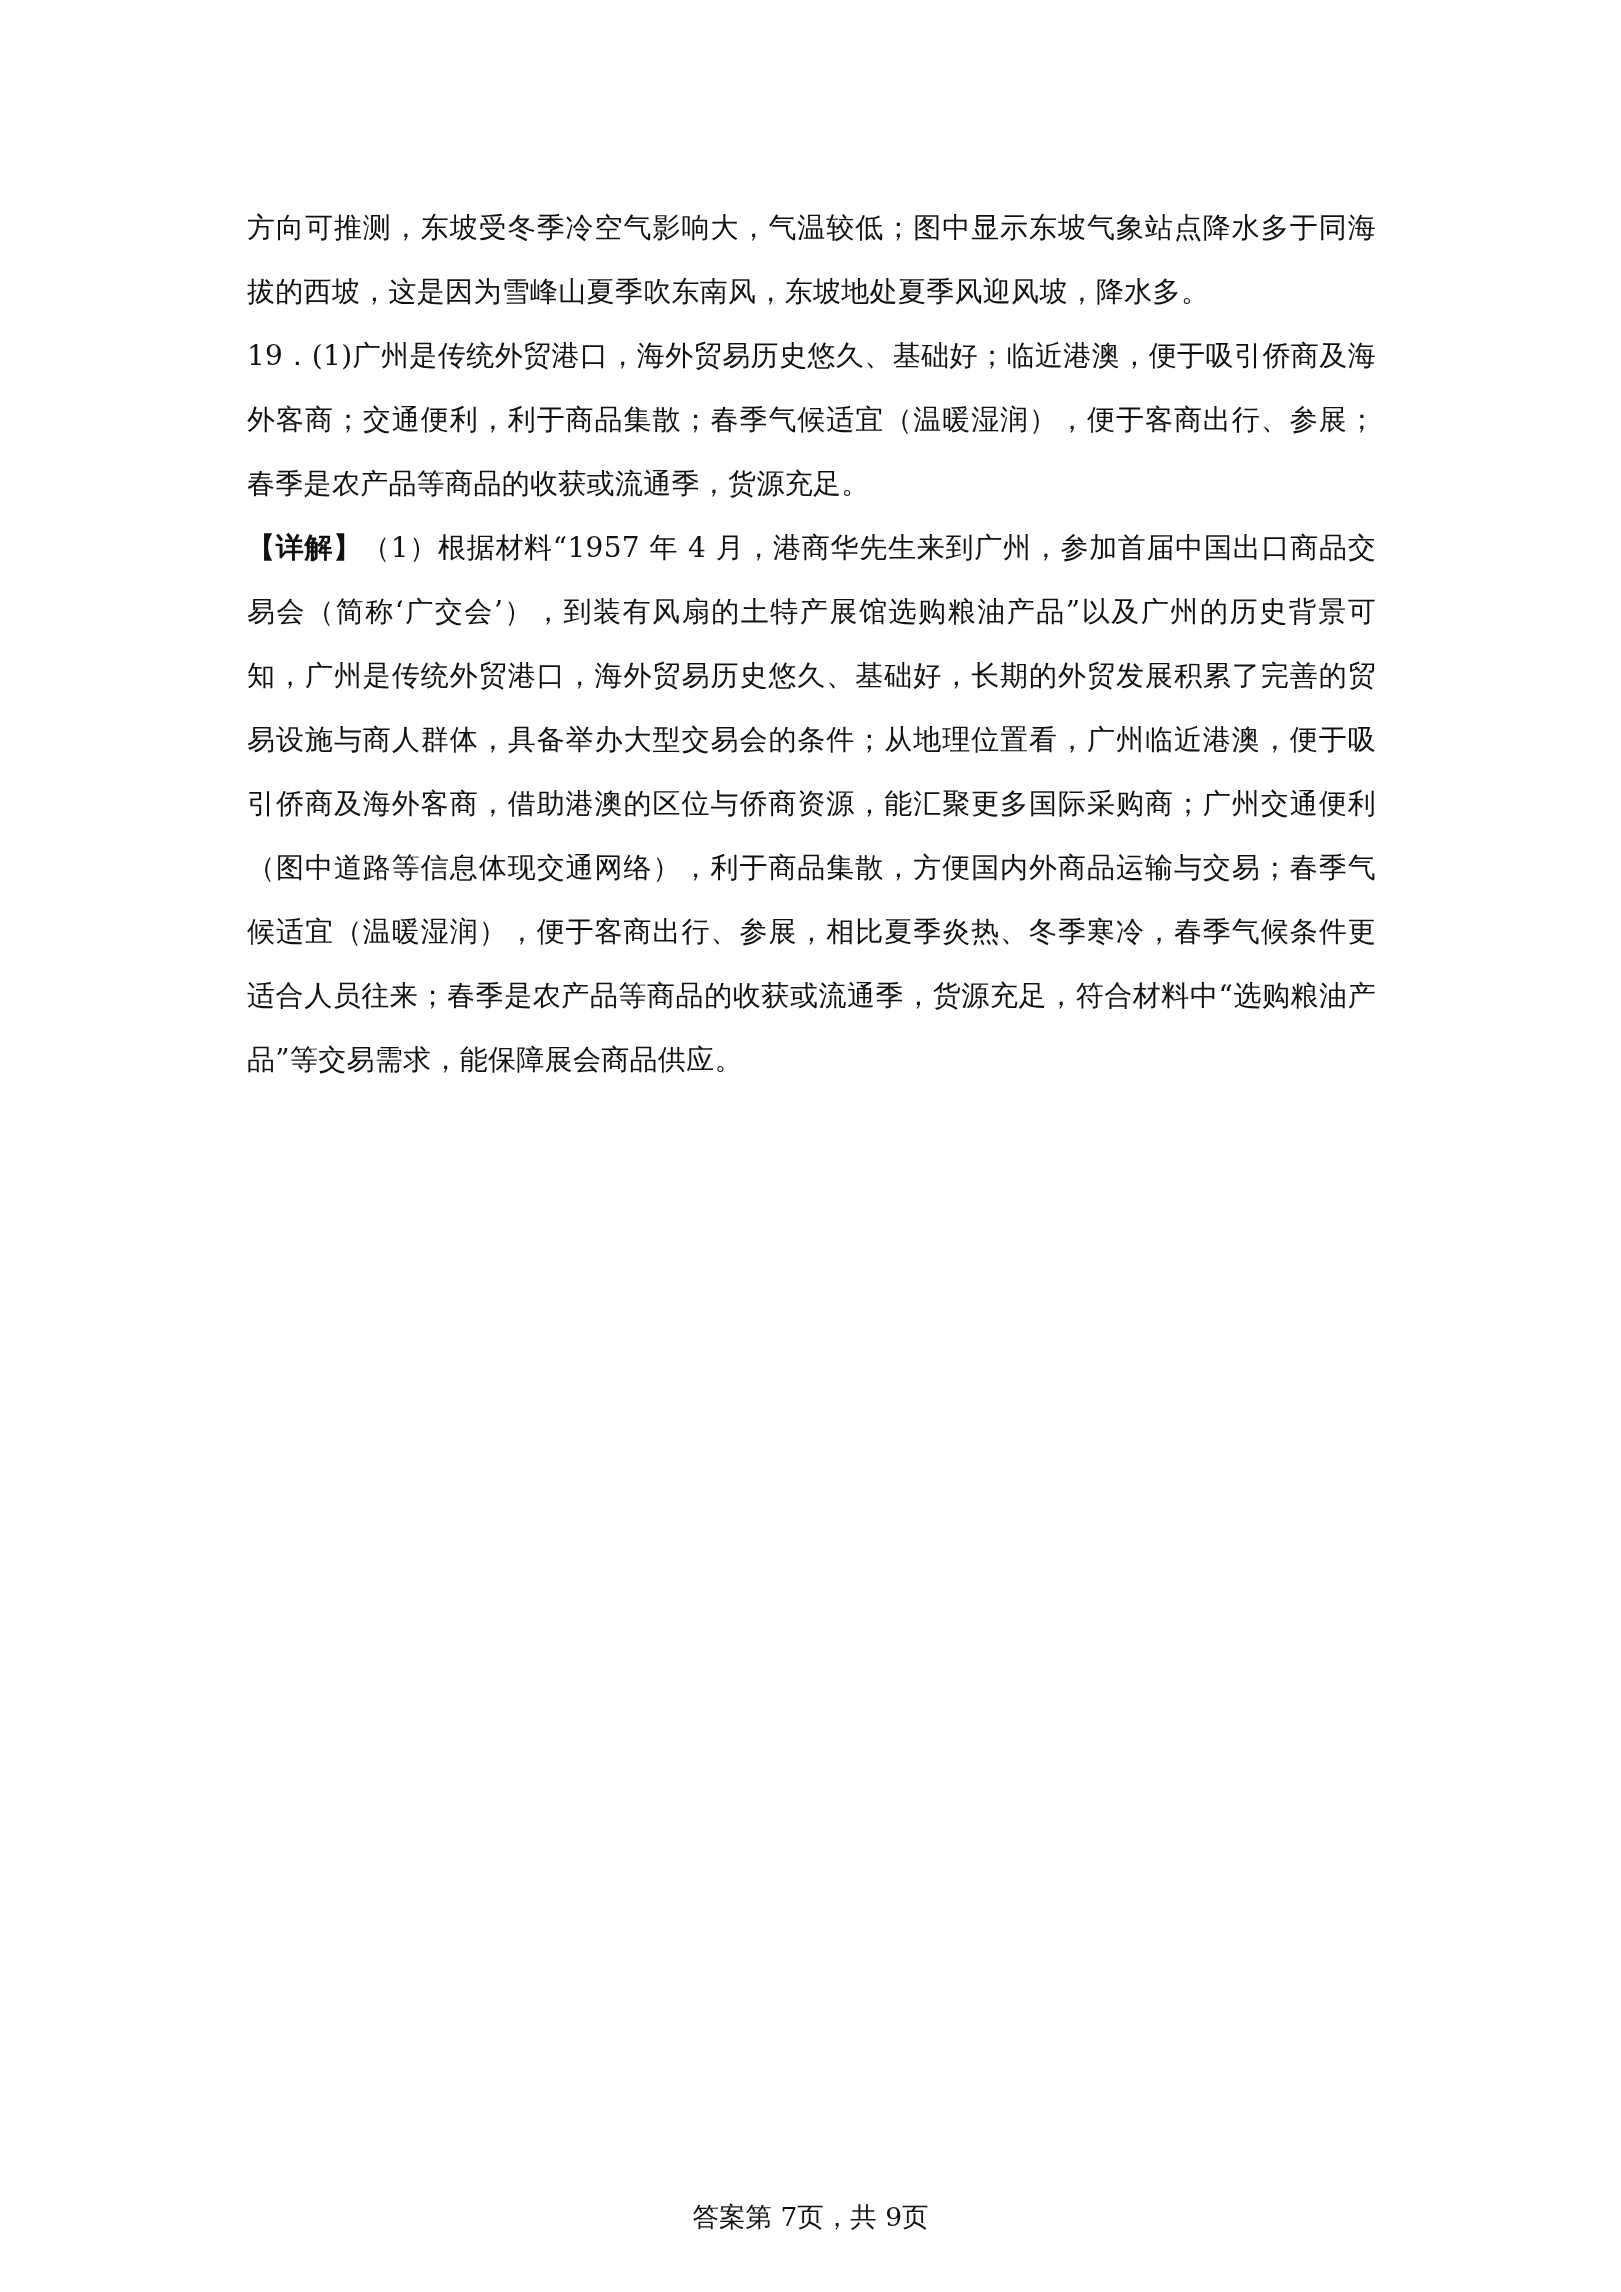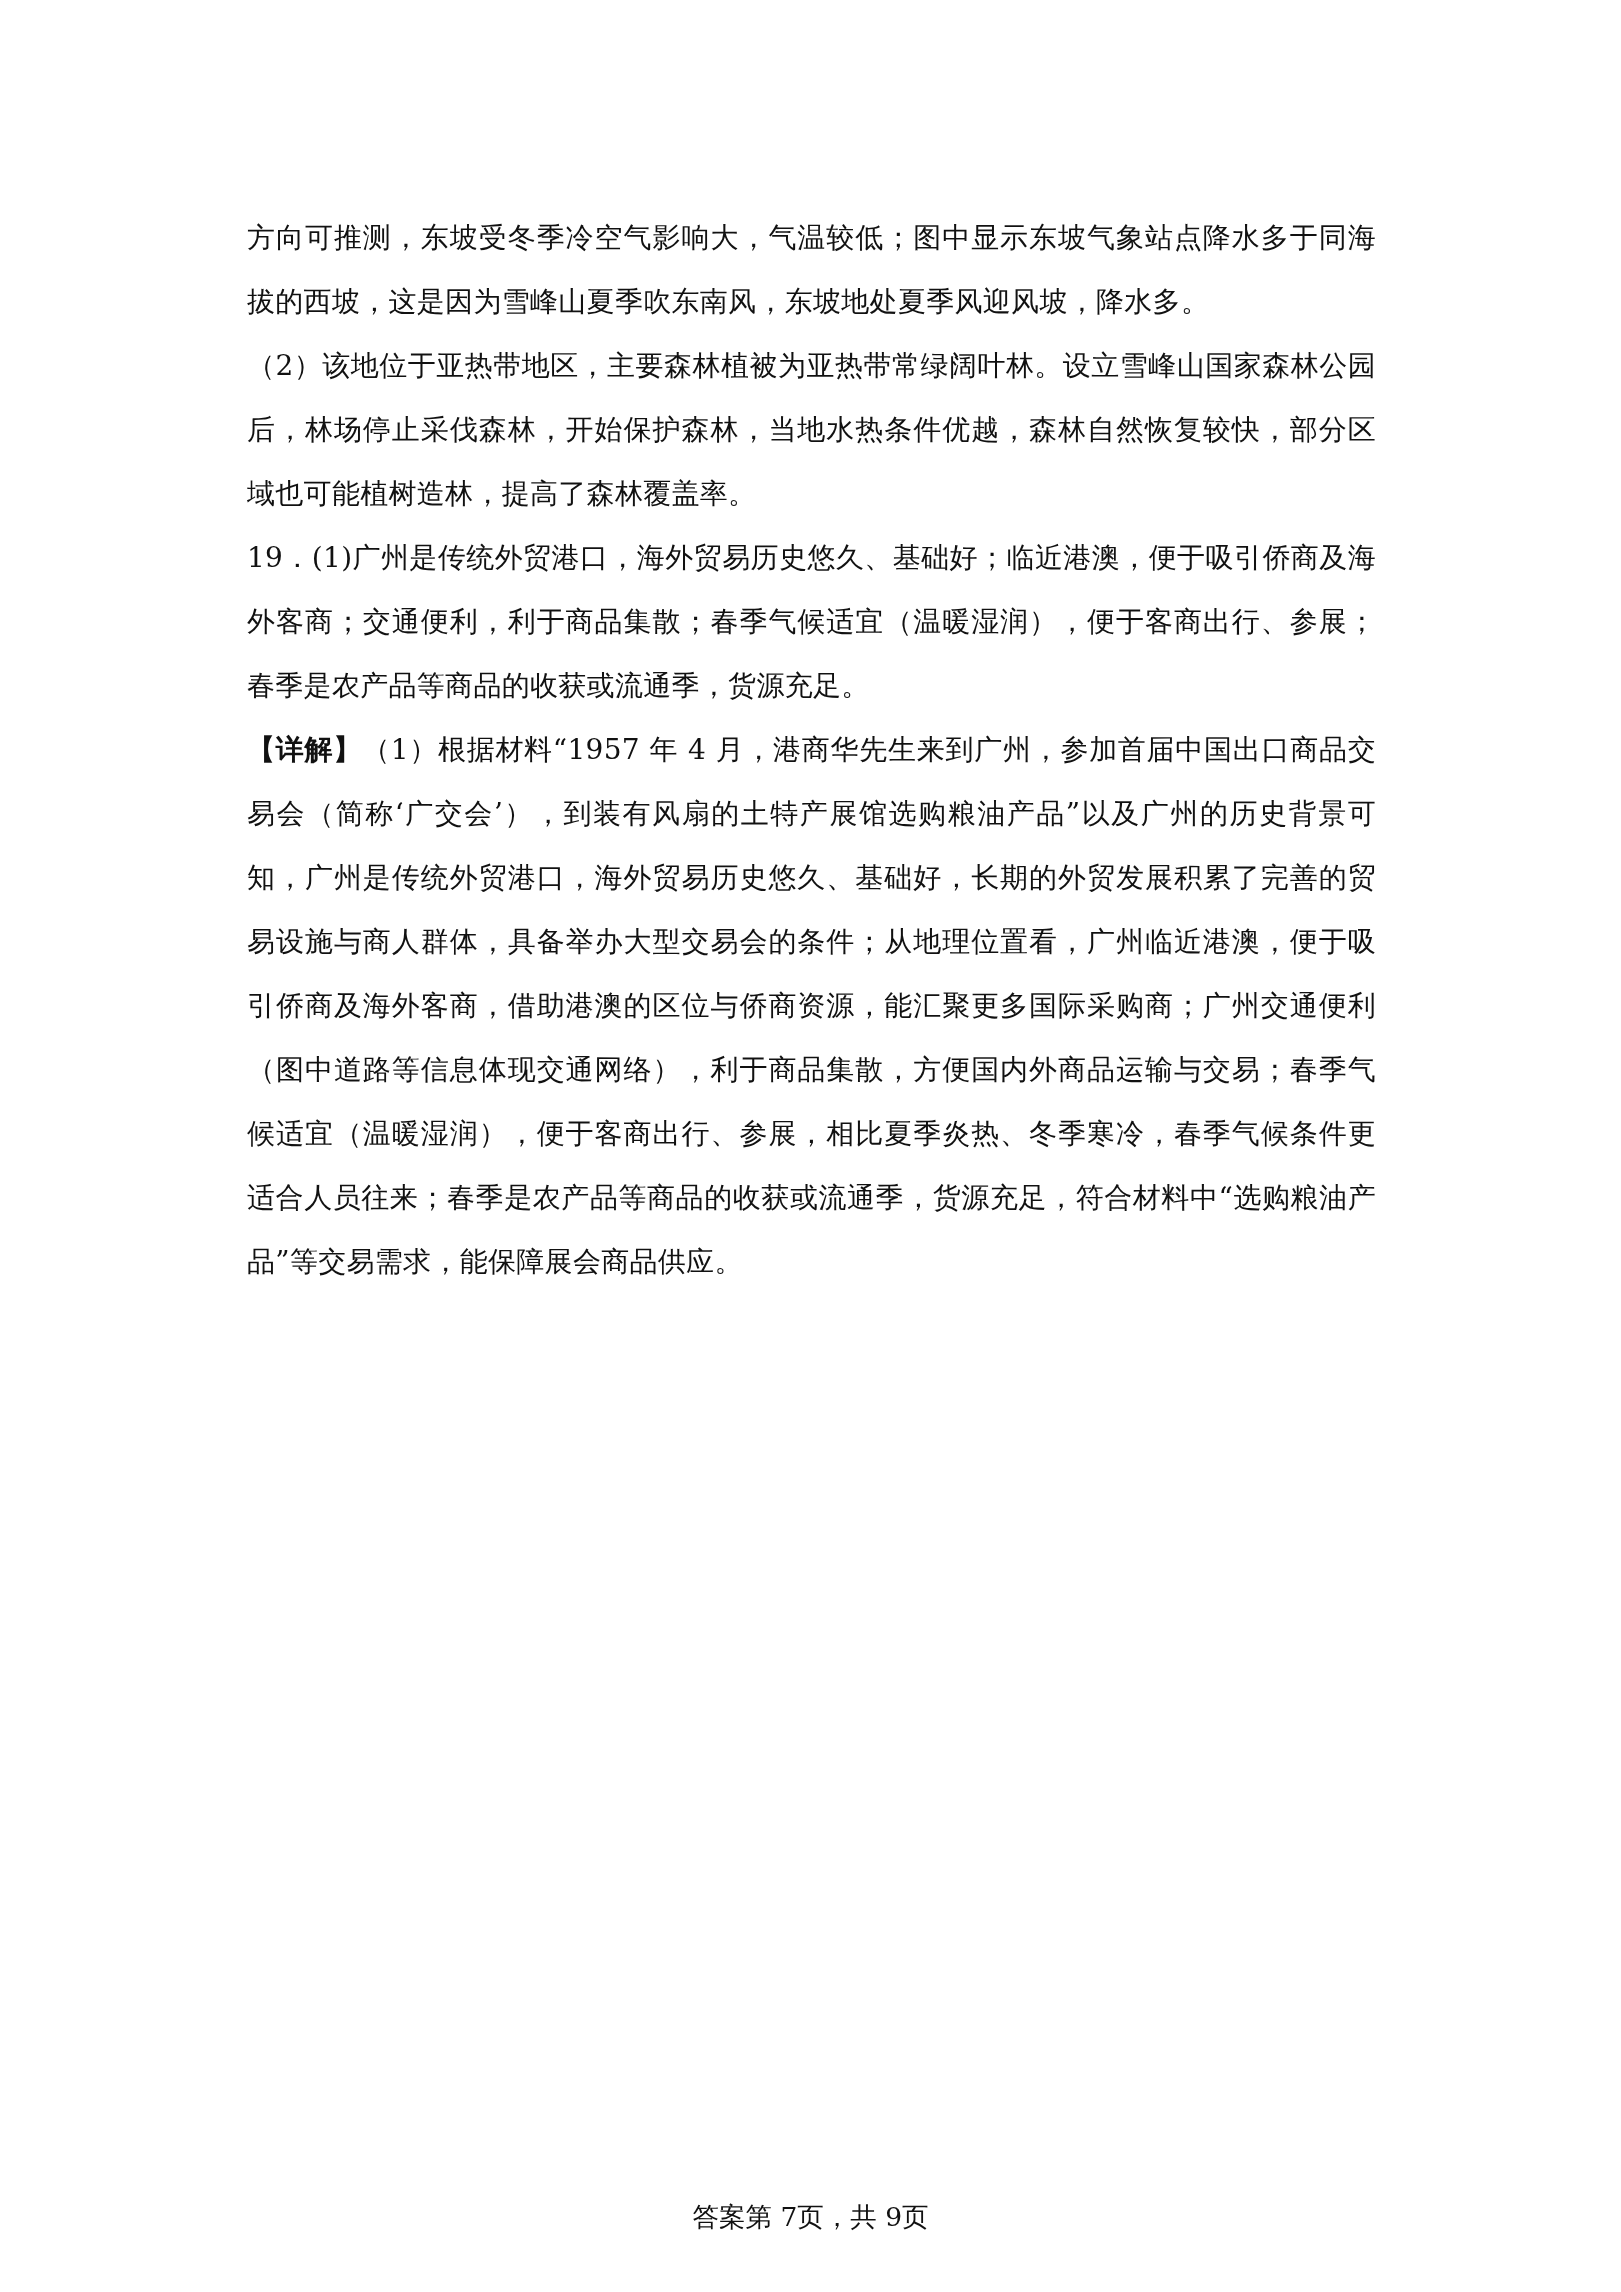--- a/index.html
+++ b/index.html
@@ -18,21 +18,21 @@
   .page {
     position: absolute;
     left: 0; top: 0;
     width: 1621px;
     height: 2293px;
     background: #ffffff;
   }
   .content {
     position: absolute;
     left: 247px;
-    top: 206px;
+    top: 196px;
     width: 1129px;
   }
   .para {
     margin: 0;
     font-size: 28px;
     line-height: 64px;
     text-align: justify;
     text-justify: inter-character;
     letter-spacing: 0.3px;
     word-break: break-all;
@@ -53,23 +53,20 @@
 </style>
 </head>
 <body>
 
 <div class="page">
   <div class="content">
     <p class="para">
       <span>方向可推测，东坡受冬季冷空气影响大，气温较低；图中显示东坡气象站点降水多于同海拔的西坡，这是因为雪峰山夏季吹东南风，东坡地处夏季风迎风坡，降水多。</span>
     </p>
     <p class="para">
-      <span>（2）该地位于亚热带地区，主要森林植被为亚热带常绿阔叶林。设立雪峰山国家森林公园后，林场停止采伐森林，开始保护森林，当地水热条件优越，森林自然恢复较快，部分区域也可能植树造林，提高了森林覆盖率。</span>
-    </p>
-    <p class="para">
       <span>19．(1)广州是传统外贸港口，海外贸易历史悠久、基础好；临近港澳，便于吸引侨商及海外客商；交通便利，利于商品集散；春季气候适宜（温暖湿润），便于客商出行、参展；春季是农产品等商品的收获或流通季，货源充足。</span>
     </p>
     <p class="para">
       <span class="tag">【详解】</span><span>（1）根据材料“1957 年 4 月，港商华先生来到广州，参加首届中国出口商品交易会（简称‘广交会’），到装有风扇的土特产展馆选购粮油产品”以及广州的历史背景可知，广州是传统外贸港口，海外贸易历史悠久、基础好，长期的外贸发展积累了完善的贸易设施与商人群体，具备举办大型交易会的条件；从地理位置看，广州临近港澳，便于吸引侨商及海外客商，借助港澳的区位与侨商资源，能汇聚更多国际采购商；广州交通便利（图中道路等信息体现交通网络），利于商品集散，方便国内外商品运输与交易；春季气候适宜（温暖湿润），便于客商出行、参展，相比夏季炎热、冬季寒冷，春季气候条件更适合人员往来；春季是农产品等商品的收获或流通季，货源充足，符合材料中“选购粮油产品”等交易需求，能保障展会商品供应。</span>
     </p>
   </div>
 
   <div class="footer">
     <span>答案第 7页，共 9页</span>
   </div>

